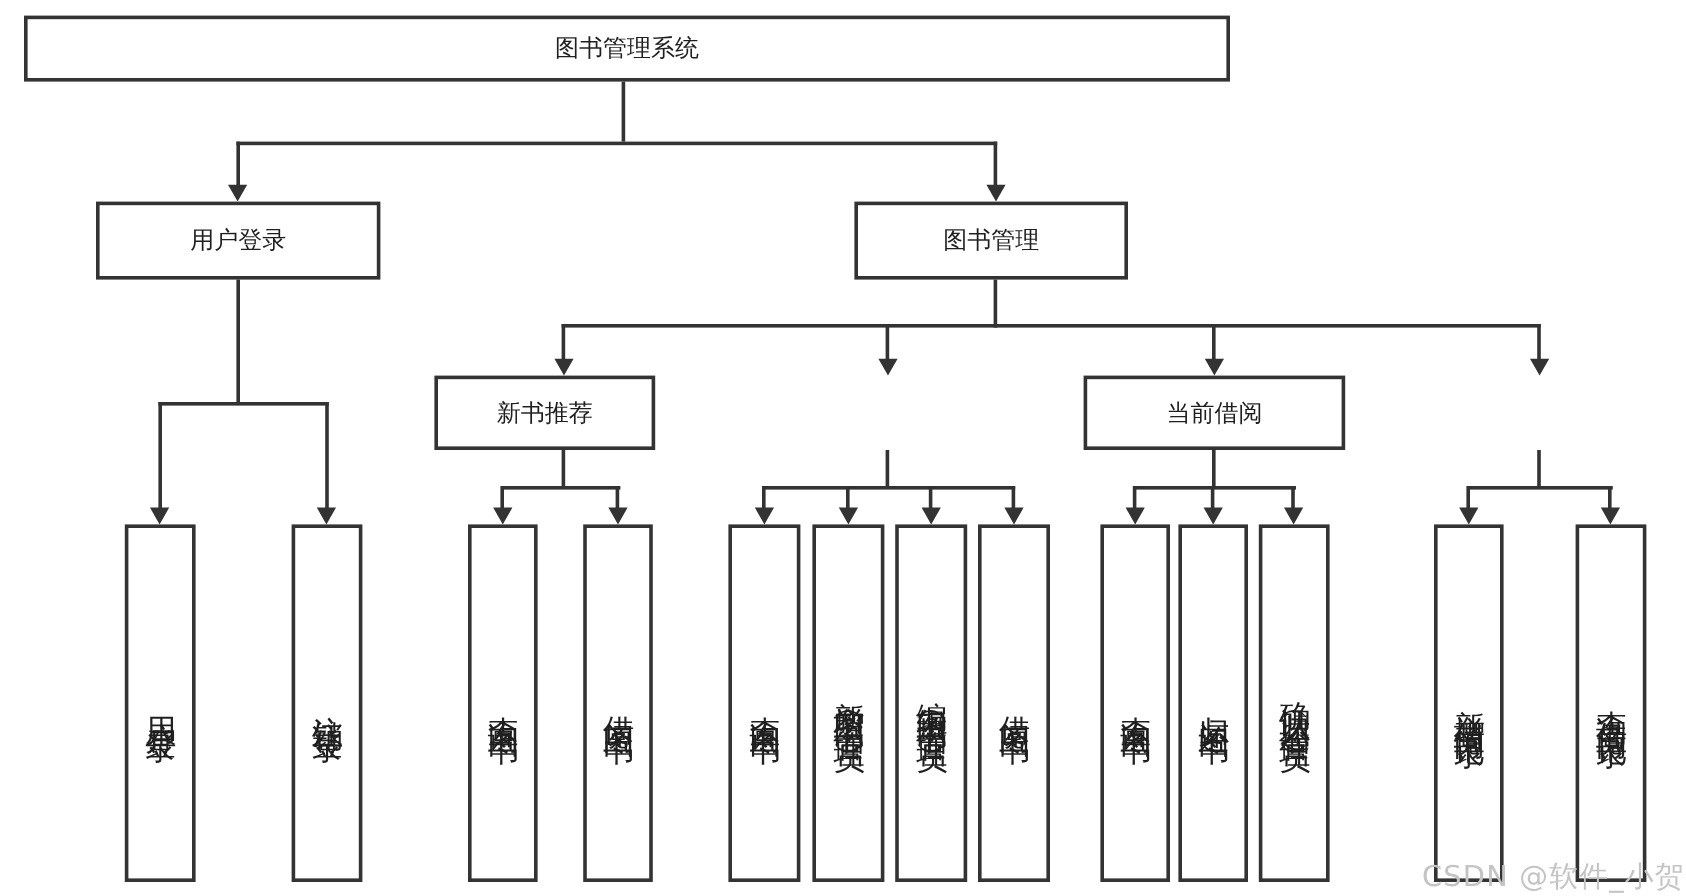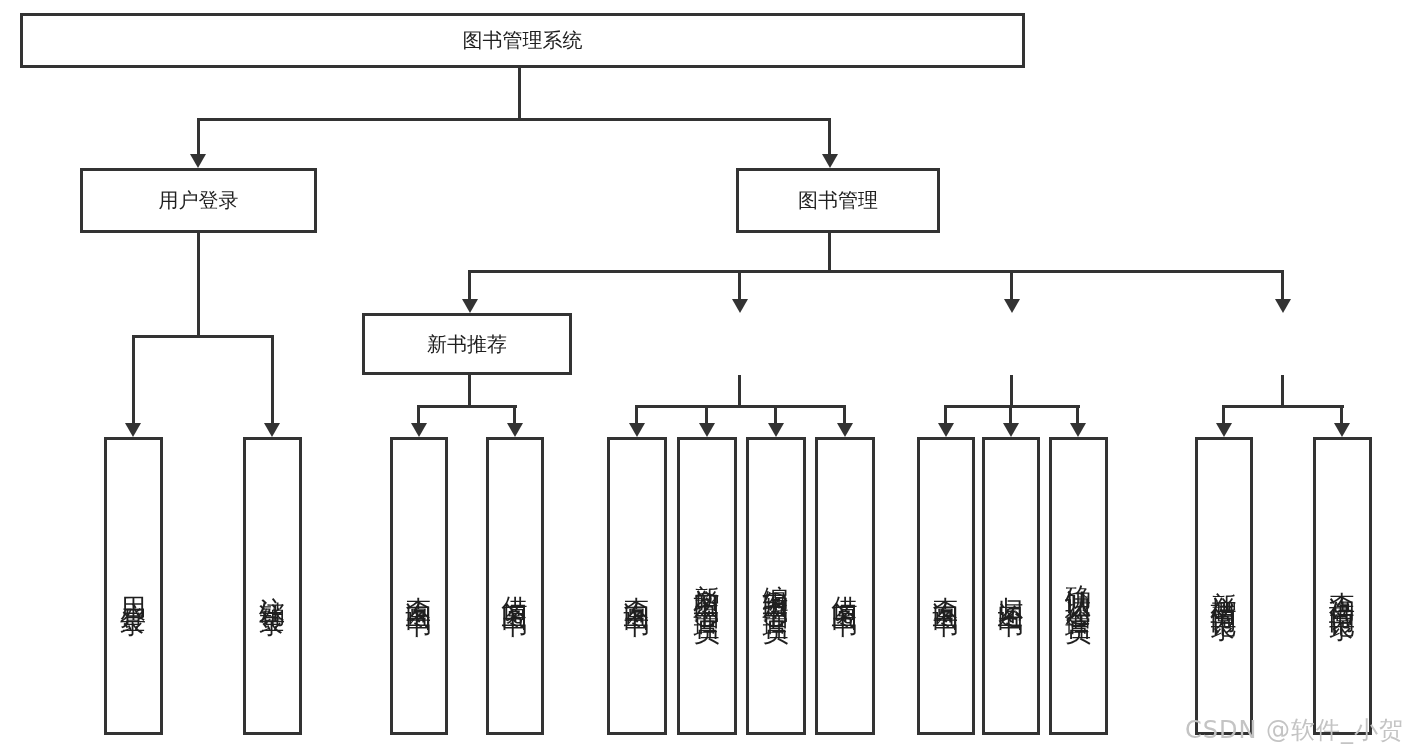--- a/index.html
+++ b/index.html
@@ -48,21 +48,21 @@
   <div class="vl" style="left:518px;top:68px;height:50px"></div>
   <div class="hl" style="left:197px;top:118px;width:634px"></div>
   <div class="vl" style="left:197px;top:118px;height:38px"></div>
   <div class="ah" style="left:190px;top:154px"></div>
   <div class="vl" style="left:828px;top:118px;height:38px"></div>
   <div class="ah" style="left:822px;top:154px"></div>
 
   <div class="b" style="left:80px;top:168px;width:237px;height:65px">
     <span class="lbl">用户登录</span>
   </div>
-  <div class="b" style="left:736px;top:168px;width:204px;height:65px">
+  <div class="b" style="left:712px;top:168px;width:228px;height:65px">
     <span class="lbl">图书管理</span>
   </div>
 
   <div class="vl" style="left:197px;top:233px;height:103px"></div>
   <div class="hl" style="left:132px;top:335px;width:142px"></div>
   <div class="vl" style="left:132px;top:335px;height:90px"></div>
   <div class="ah" style="left:125px;top:423px"></div>
   <div class="vl" style="left:271px;top:335px;height:90px"></div>
   <div class="ah" style="left:264px;top:423px"></div>
 
@@ -70,22 +70,25 @@
   <div class="hl" style="left:468px;top:270px;width:816px"></div>
   <div class="vl" style="left:468px;top:270px;height:31px"></div>
   <div class="ah" style="left:462px;top:299px"></div>
   <div class="vl" style="left:738px;top:270px;height:31px"></div>
   <div class="ah" style="left:732px;top:299px"></div>
   <div class="vl" style="left:1010px;top:270px;height:31px"></div>
   <div class="ah" style="left:1004px;top:299px"></div>
   <div class="vl" style="left:1281px;top:270px;height:31px"></div>
   <div class="ah" style="left:1275px;top:299px"></div>
 
-  <div class="b" style="left:362px;top:313px;width:210px;height:62px">
+  <div class="b" style="left:362px;top:313px;width:184px;height:62px">
     <span class="lbl">新书推荐</span>
+  </div>
+  <div class="b" style="left:903px;top:313px;width:218px;height:62px">
+    <span class="lbl">当前借阅</span>
   </div>
 
   <div class="vl" style="left:468px;top:375px;height:32px"></div>
   <div class="vl" style="left:738px;top:375px;height:32px"></div>
   <div class="vl" style="left:1010px;top:375px;height:32px"></div>
   <div class="vl" style="left:1281px;top:375px;height:32px"></div>
 
   <div class="hl" style="left:418px;top:405px;width:99px"></div>
   <div class="hl" style="left:635px;top:405px;width:211px"></div>
   <div class="hl" style="left:945px;top:405px;width:135px"></div>

